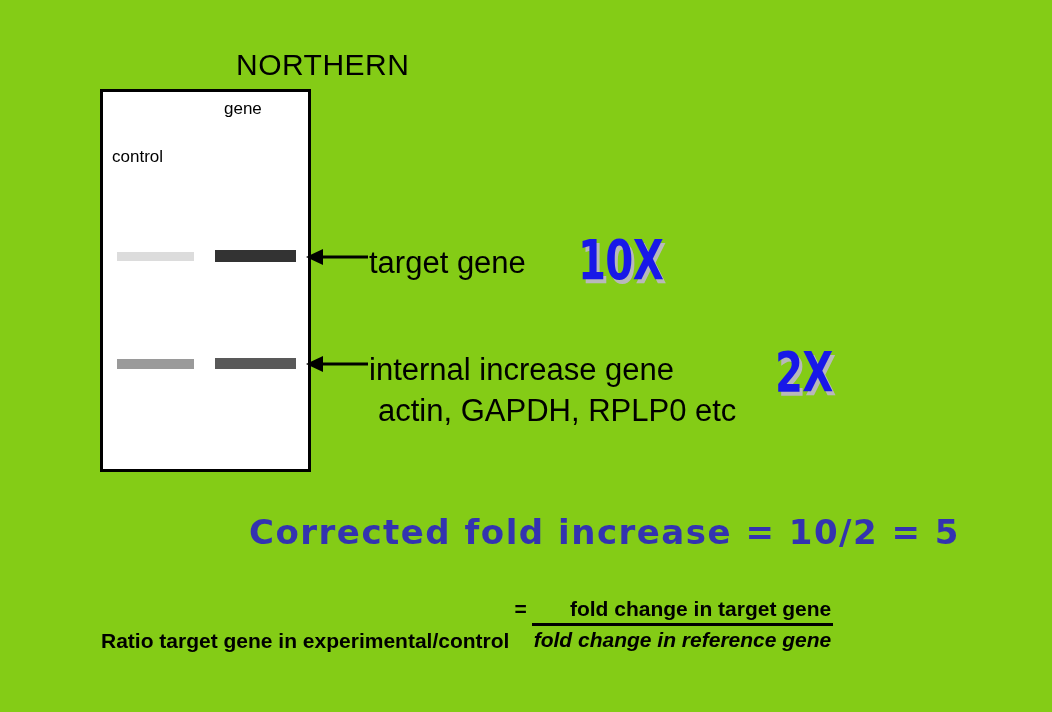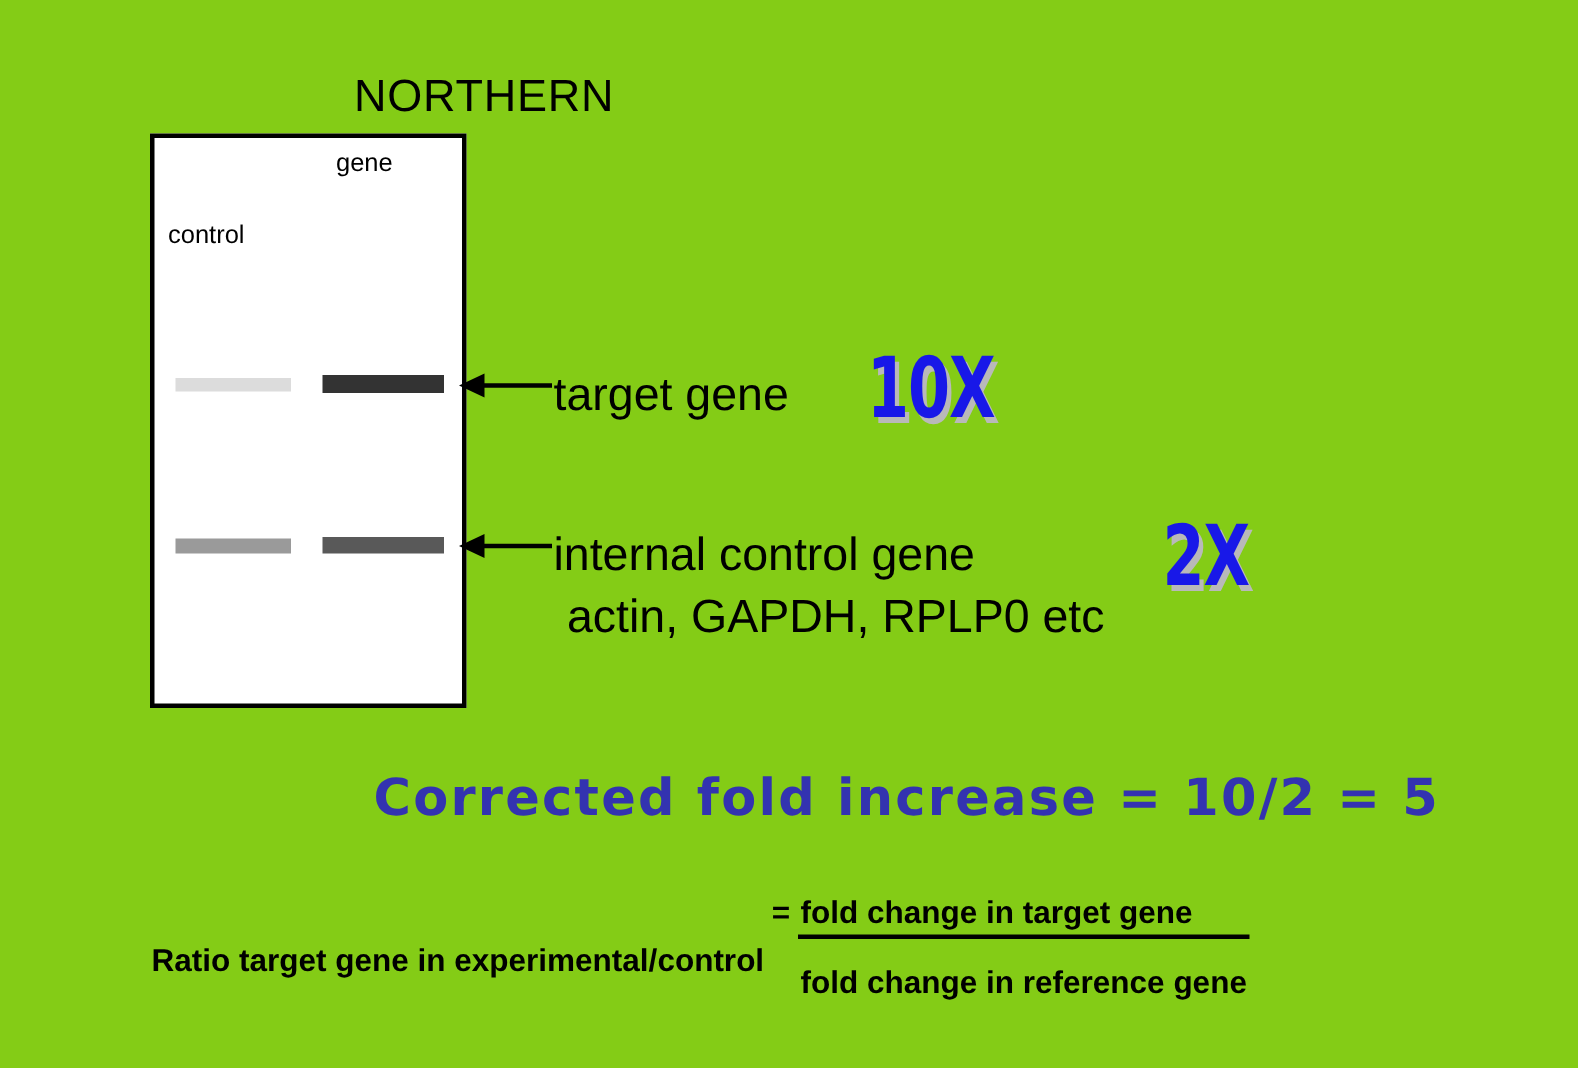--- a/index.html
+++ b/index.html
@@ -146,30 +146,31 @@
     margin-top: 32px;
   }
   #ratio-eq {
     display: block;
     padding-top: 1px;
     padding-left: 5px;
     padding-right: 5px;
   }
   #ratio-fraction {
     display: inline-block;
-    text-align: left;
+    text-align: right;
   }
   #ratio-numerator {
     display: block;
     border-bottom: 3px solid #000;
     padding: 1px 2px 2px 2px;
   }
   #ratio-denominator {
     display: block;
-    padding: 18px 2px 0 2px;
+    padding: 2px 2px 0 2px;
+    font-style: italic;
   }
 </style>
 </head>
 <body>
 
 <div id="root" style="background: #84cc16;">
 
   <div id="blot-title">NORTHERN</div>
 
   <div id="blot-box"></div>
@@ -192,21 +193,21 @@
 
   <div class="arrow" id="arrow-internal">
     <svg width="62" height="20" viewBox="0 0 62 20">
       <line x1="14" y1="10" x2="62" y2="10" stroke="#000" stroke-width="3"></line>
       <polygon points="0,10 17,2 17,18" fill="#000"></polygon>
     </svg>
   </div>
 
   <div class="callout" id="callout-target">target gene</div>
   <div class="callout" id="callout-internal">
-    <span>internal control gene</span>
+    <span>internal increase gene</span>
     <span class="sub-line">actin, GAPDH, RPLP0 etc</span>
   </div>
 
   <div class="fold-badge" id="fold-badge-target" style="color: rgb(24, 24, 232);">10X</div>
   <div class="fold-badge" id="fold-badge-internal" style="color: rgb(24, 24, 232);">2X</div>
 
   <div id="corrected-fold" style="color: rgb(51, 51, 176);">Corrected fold increase = 10/2 = 5</div>
 
   <div id="ratio-formula">
     <span id="ratio-lead">Ratio target gene in experimental/control</span>

